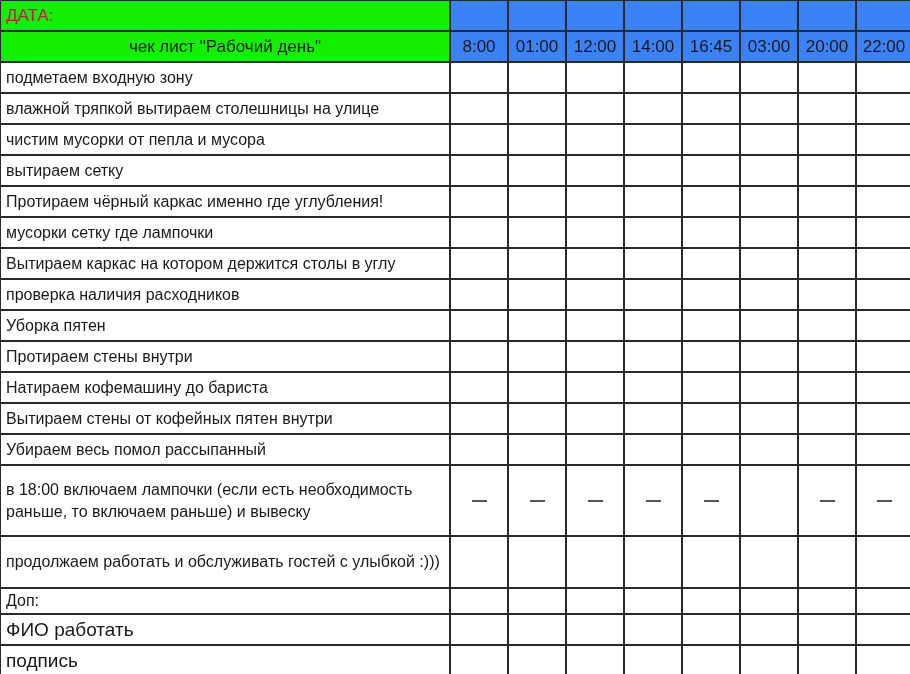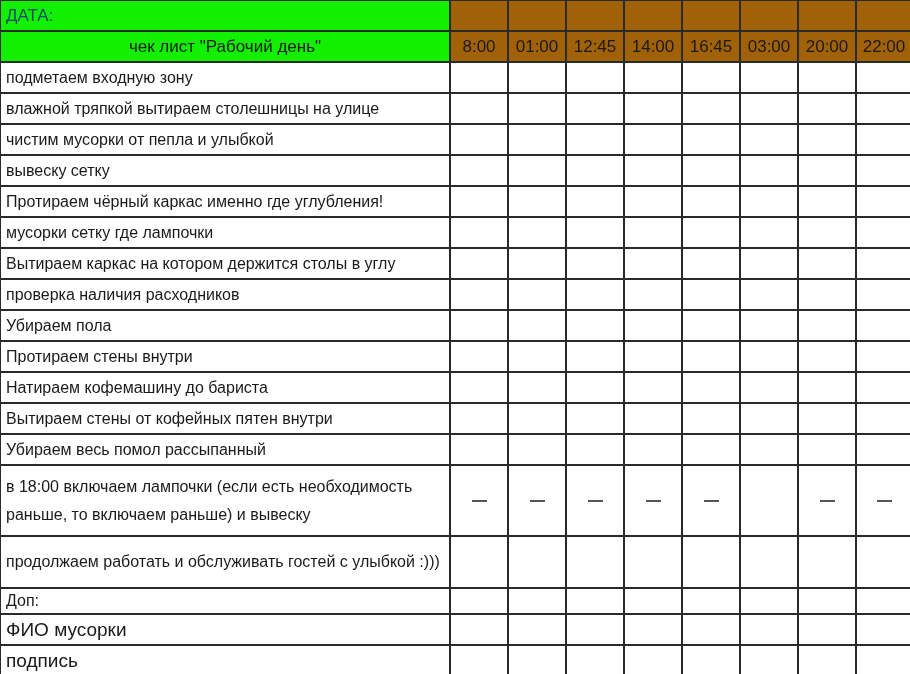--- a/index.html
+++ b/index.html
@@ -1,25 +1,25 @@
 <!DOCTYPE html>
 <html><head>
 <meta charset="utf-8">
 <style>
   html, body { margin:0; padding:0; background:#fff; }
   body { width:910px; height:674px; overflow:hidden; font-family:"Liberation Sans", sans-serif; color:#1a1a1a; }
   table { border-collapse:collapse; table-layout:fixed; width:912px; position:absolute; left:-1px; top:-1px; }
   td { border:2px solid #2a2a2a; padding:0 0 0 5px; font-size:16px; white-space:nowrap; overflow:hidden; vertical-align:middle; }
   td.slot { padding:0; text-align:center; }
   .green { background:#12f000; }
-  .cyan { background:#a16207;margin-top:29px; }
-  .date { font-size:17px; color:#0c4a6e; }
+  .cyan { background:#3b82f6;margin-top:29px; }
+  .date { font-size:17px; color:#be185d; }
   .title { text-align:center; font-size:17px; padding:0; }
   .time { text-align:center; font-size:17px; padding:0; }
-  .wrap { white-space:normal; line-height:28px; }
+  .wrap { white-space:normal; line-height:22px; }
   .big { font-size:19px; }
   .dash { display:inline-block; width:15px; height:2px; background:#555; vertical-align:middle; }
 </style>
 </head>
 <body>
 
 <table>
   <colgroup>
     <col style="width:450px">
     <col style="width:58px">
@@ -40,21 +40,21 @@
       <td class="cyan slot"></td>
       <td class="cyan slot"></td>
       <td class="cyan slot"></td>
       <td class="cyan slot"></td>
       <td class="cyan slot"></td>
     </tr>
     <tr style="height:31px">
       <td class="green title">чек лист "Рабочий день"</td>
       <td class="cyan time">8:00</td>
       <td class="cyan time">01:00</td>
-      <td class="cyan time">12:45</td>
+      <td class="cyan time">12:00</td>
       <td class="cyan time">14:00</td>
       <td class="cyan time">16:45</td>
       <td class="cyan time">03:00</td>
       <td class="cyan time">20:00</td>
       <td class="cyan time">22:00</td>
     </tr>
   <tr style="height: 31px;">
         <td>подметаем входную зону</td>
         <td class="slot"></td>
         <td class="slot"></td>
@@ -70,32 +70,32 @@
         <td class="slot"></td>
         <td class="slot"></td>
         <td class="slot"></td>
         <td class="slot"></td>
         <td class="slot"></td>
         <td class="slot"></td>
         <td class="slot"></td>
         <td class="slot"></td>
       </tr>
       <tr style="height: 31px;">
-        <td>чистим мусорки от пепла и улыбкой</td>
-        <td class="slot"></td>
-        <td class="slot"></td>
-        <td class="slot"></td>
-        <td class="slot"></td>
-        <td class="slot"></td>
-        <td class="slot"></td>
-        <td class="slot"></td>
-        <td class="slot"></td>
-      </tr>
-      <tr style="height: 31px;">
-        <td>вывеску сетку</td>
+        <td>чистим мусорки от пепла и мусора</td>
+        <td class="slot"></td>
+        <td class="slot"></td>
+        <td class="slot"></td>
+        <td class="slot"></td>
+        <td class="slot"></td>
+        <td class="slot"></td>
+        <td class="slot"></td>
+        <td class="slot"></td>
+      </tr>
+      <tr style="height: 31px;">
+        <td>вытираем сетку</td>
         <td class="slot"></td>
         <td class="slot"></td>
         <td class="slot"></td>
         <td class="slot"></td>
         <td class="slot"></td>
         <td class="slot"></td>
         <td class="slot"></td>
         <td class="slot"></td>
       </tr>
       <tr style="height: 31px;">
@@ -136,21 +136,21 @@
         <td class="slot"></td>
         <td class="slot"></td>
         <td class="slot"></td>
         <td class="slot"></td>
         <td class="slot"></td>
         <td class="slot"></td>
         <td class="slot"></td>
         <td class="slot"></td>
       </tr>
       <tr style="height: 31px;">
-        <td>Убираем пола</td>
+        <td>Уборка пятен</td>
         <td class="slot"></td>
         <td class="slot"></td>
         <td class="slot"></td>
         <td class="slot"></td>
         <td class="slot"></td>
         <td class="slot"></td>
         <td class="slot"></td>
         <td class="slot"></td>
       </tr>
       <tr style="height: 31px;">
@@ -224,21 +224,21 @@
         <td class="slot"></td>
         <td class="slot"></td>
         <td class="slot"></td>
         <td class="slot"></td>
         <td class="slot"></td>
         <td class="slot"></td>
         <td class="slot"></td>
         <td class="slot"></td>
       </tr>
       <tr style="height: 31px;">
-        <td class="big">ФИО мусорки</td>
+        <td class="big">ФИО работать</td>
         <td class="slot"></td>
         <td class="slot"></td>
         <td class="slot"></td>
         <td class="slot"></td>
         <td class="slot"></td>
         <td class="slot"></td>
         <td class="slot"></td>
         <td class="slot"></td>
       </tr>
       <tr style="height: 31px;">

